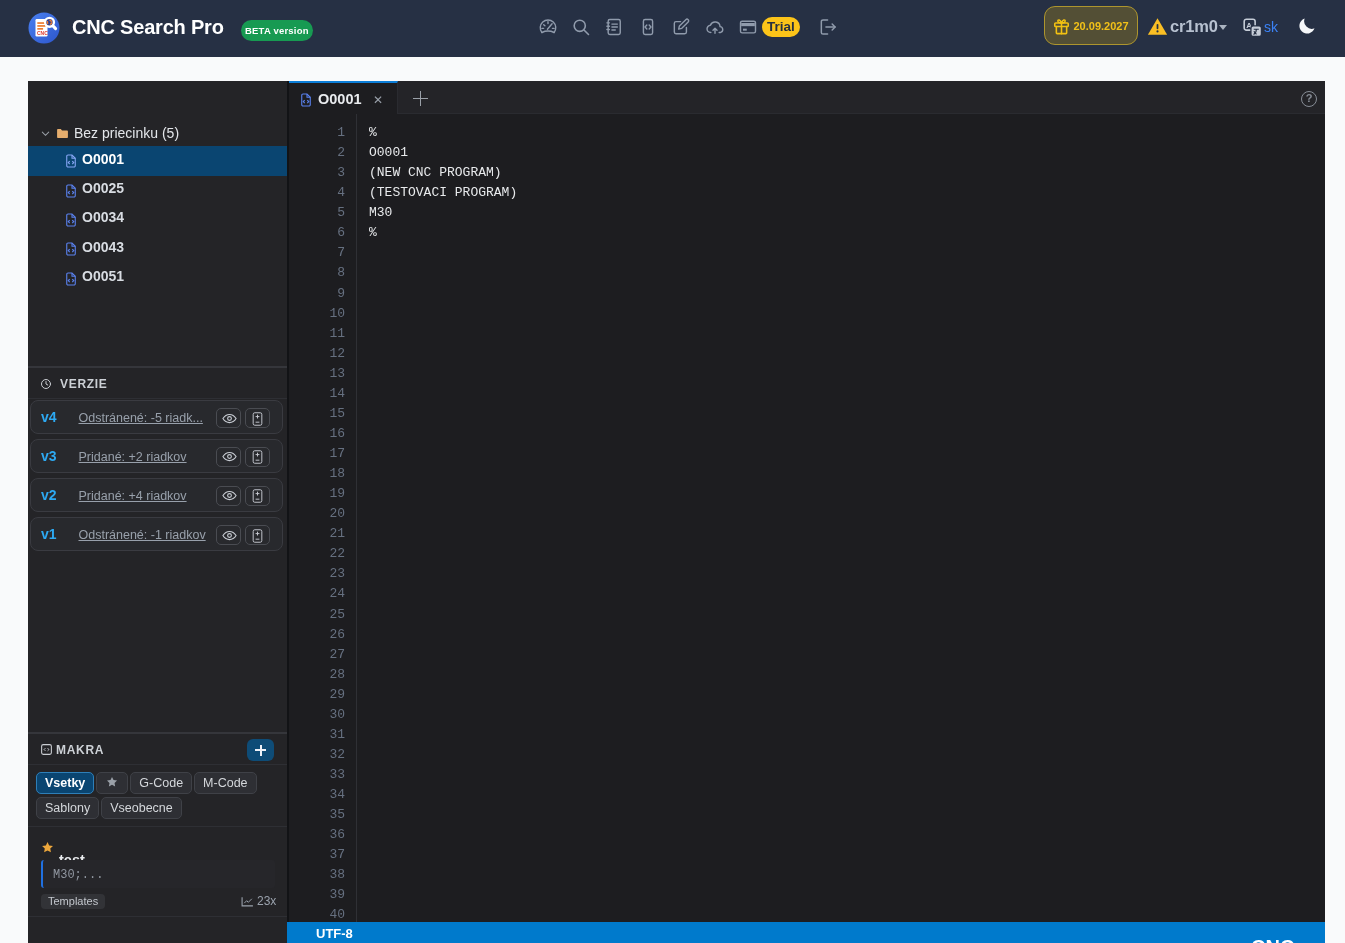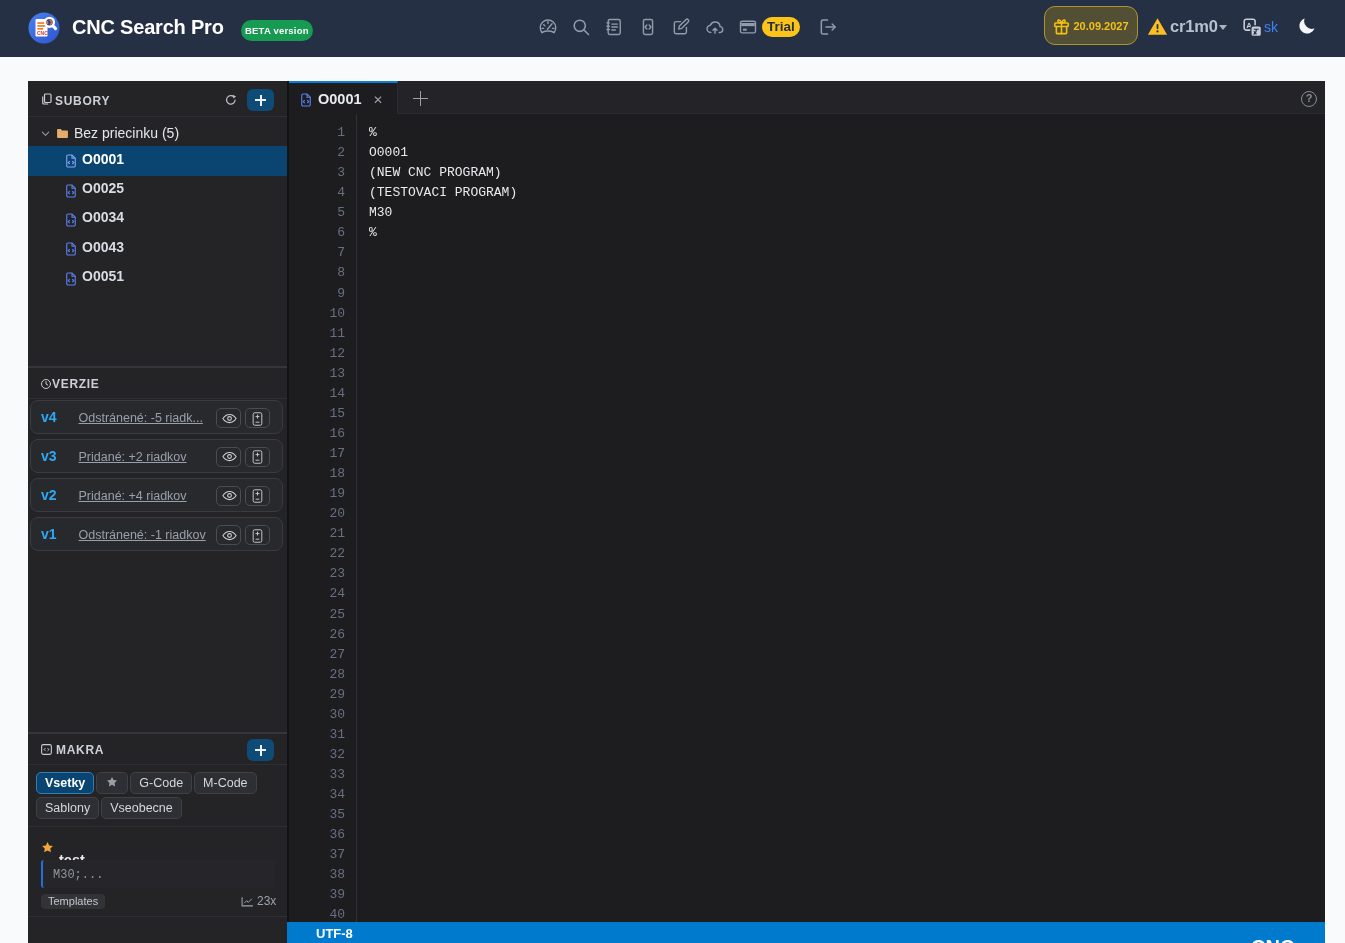--- a/index.html
+++ b/index.html
@@ -32,21 +32,21 @@
 .plusbtn:after { content:""; position:absolute; left:12.5px; top:5.5px; width:2px; height:11px; background:#eef2f8; }
 
 .trow { position:absolute; left:0; width:259px; height:29.3px; }
 .trow .fname { position:absolute; left:54px; top:4.5px; font-size:14px; font-weight:bold; color:#d8dce2; }
 #selrow { background:#0a4571; }
 #selrow .fname { color:#ffffff; }
 #folderrow { position:absolute; left:0; top:36px; width:259px; height:29.3px; }
 #folderrow span { position:absolute; left:46px; top:7.5px; font-size:14px; color:#e3e6ea; }
 
 #p2head { top:286.5px; height:31px; }
-#p2head .ptitle { left:24px; top:9px; }
+#p2head .ptitle { left:32px; top:9px; }
 .vcard { position:absolute; left:1.5px; width:253px; height:34px; background:#28292d; border:1px solid #3a3b41; border-radius:8px; }
 .vnum { position:absolute; left:10.5px; top:8px; font-size:14px; font-weight:bold; color:#2da9f2; }
 .vdesc { position:absolute; left:48px; top:10px; font-size:12.5px; color:#98a0ab;text-decoration:underline; }
 .vbtn { position:absolute; top:7px; width:25px; height:20px; border:1px solid #4a4c52; border-radius:5px; color:#c7cbd2; }
 .vbtn svg { position:absolute; left:4.5px; top:3.5px; }
 .vbtn.b2 svg { left:6px; top:2.5px; }
 .vbtn.b1 { left:185.5px; }
 .vbtn.b2 { left:214.5px; }
 
 #p3head { top:653px; height:31px; }
@@ -166,32 +166,20 @@
     <path d="M13.4 14h5.8M16.3 14v.9c0 1.9-1.3 4-3.1 5M16.6 19.7c-1.1-.7-2.5-2.3-2.9-3.6" stroke="#263044" stroke-width="1.3" fill="none"></path>
   </svg>
   <div id="sk">sk</div>
   <svg class="abs" style="left:1297px;top:16px" width="20" height="20" viewBox="0 0 24 24">
     <path d="M21 14.8A9.2 9.2 0 0 1 9.2 3a9.3 9.3 0 1 0 11.8 11.8z" fill="#f4f6f9"></path>
   </svg>
 </div>
 
 <div id="app">
   <div id="sidebar">
-    <div class="phead" id="p1head">
-      <svg class="abs" style="left:13px;top:12px" width="11" height="12" viewBox="0 0 22 24" fill="none" stroke="#c9ccd1" stroke-width="2.4">
-        <rect x="7" y="2" width="13" height="17" rx="2"></rect>
-          <path d="M3.5 7v13a2 2 0 0 0 2 2h9"></path>
-      </svg>
-      <span class="ptitle">SUBORY</span>
-      <svg class="abs" style="left:196px;top:11.5px" width="14" height="14" viewBox="0 0 24 24" fill="none" stroke="#b9bdc4" stroke-width="2.1" stroke-linecap="round">
-        <path d="M19 12a7.3 7.3 0 1 1-2.1-5.2"></path>
-          <path d="M14.9 2.9l5.8 3.1-4.4 3.5z" fill="#b9bdc4" stroke="none"></path>
-      </svg>
-      <div class="plusbtn" style="left:219px;top:8px"></div>
-    </div>
     <div id="folderrow">
       <svg class="abs" style="left:12px;top:11px" width="11" height="11" viewBox="0 0 24 24" fill="none" stroke="#9aa0a8" stroke-width="2.2" stroke-linecap="round">
           <path d="M5 9l7 7 7-7"></path>
         </svg>
       <svg class="abs" style="left:27.5px;top:11px" width="13" height="11" viewBox="0 0 24 20">
           <path d="M2 3.2A1.5 1.5 0 0 1 3.5 1.7h5.4l2.2 2.6h9.4A1.5 1.5 0 0 1 22 5.8v11a1.5 1.5 0 0 1-1.5 1.5h-17A1.5 1.5 0 0 1 2 16.8z" fill="#e5ad6d"></path>
         </svg>
       <span>Bez priecinku (5)</span>
     </div>
     <div class="trow" id="selrow" style="top:65.3px">

